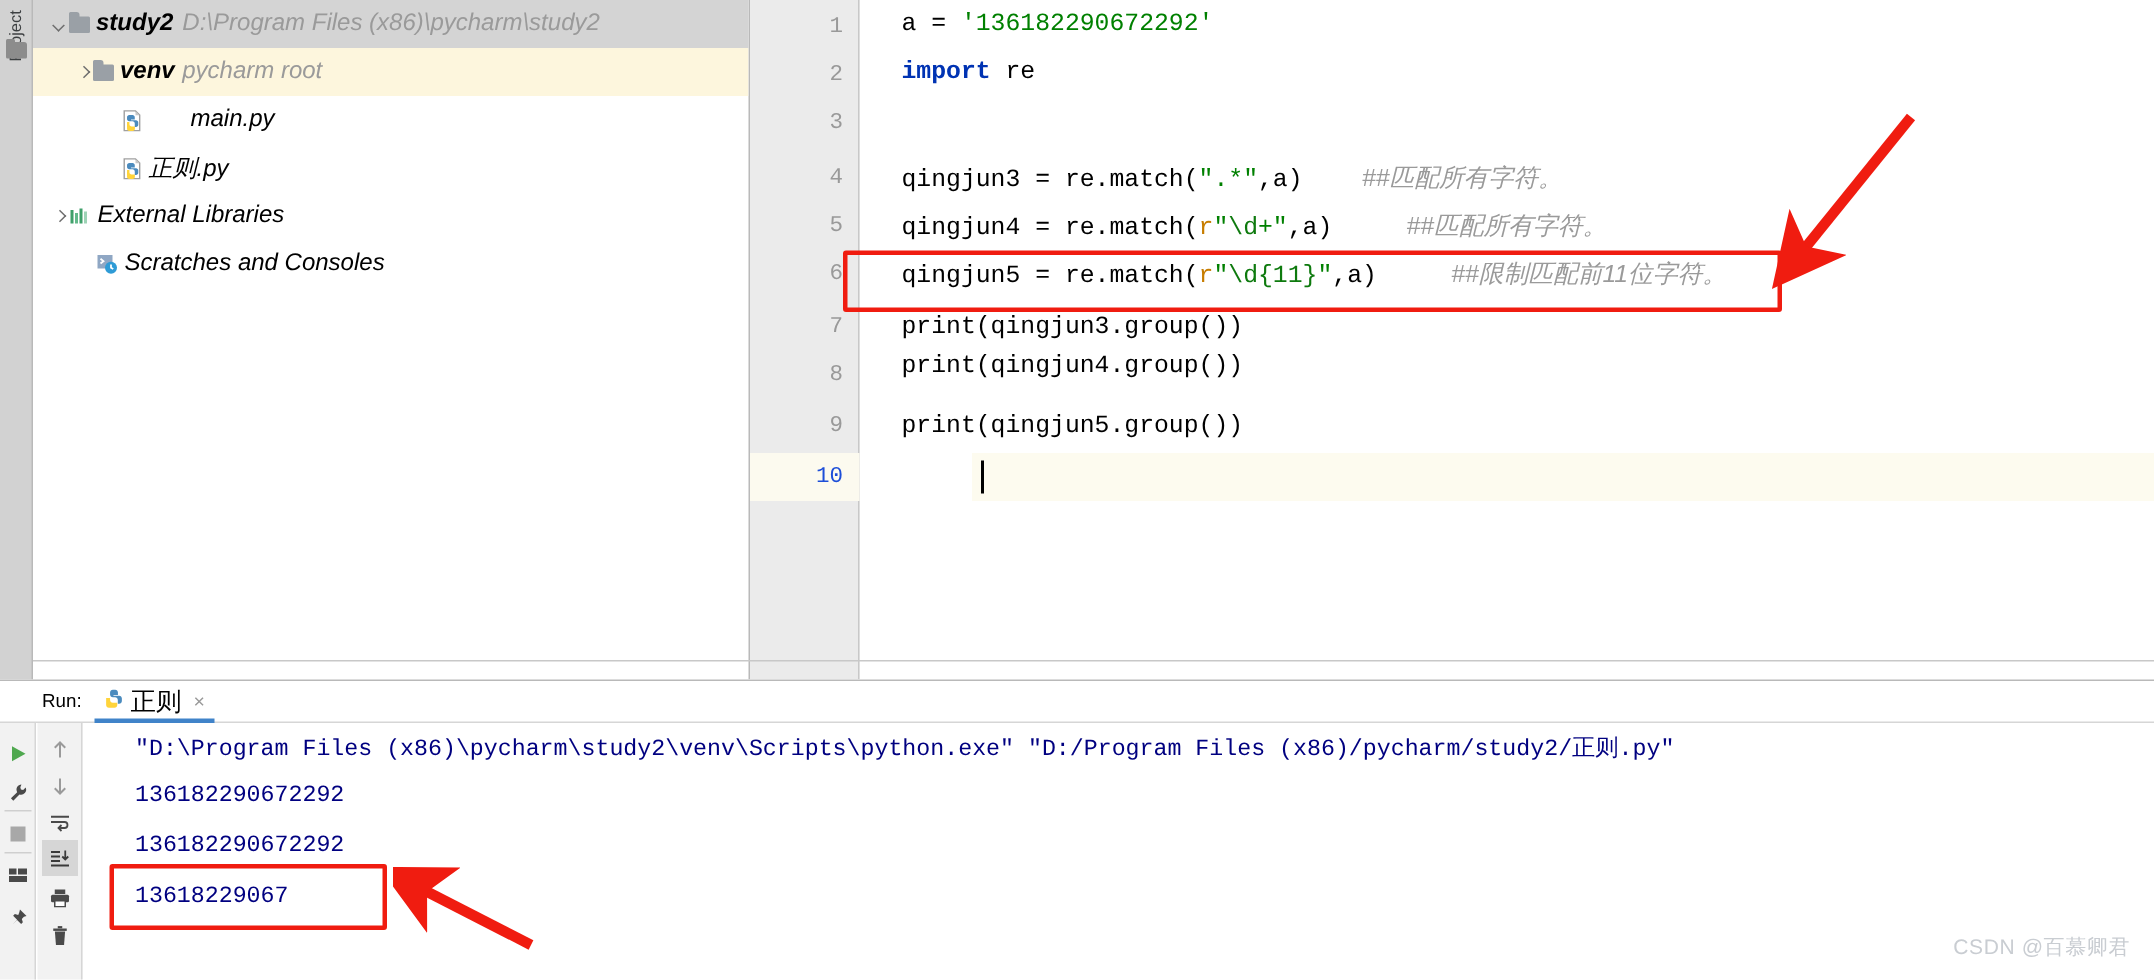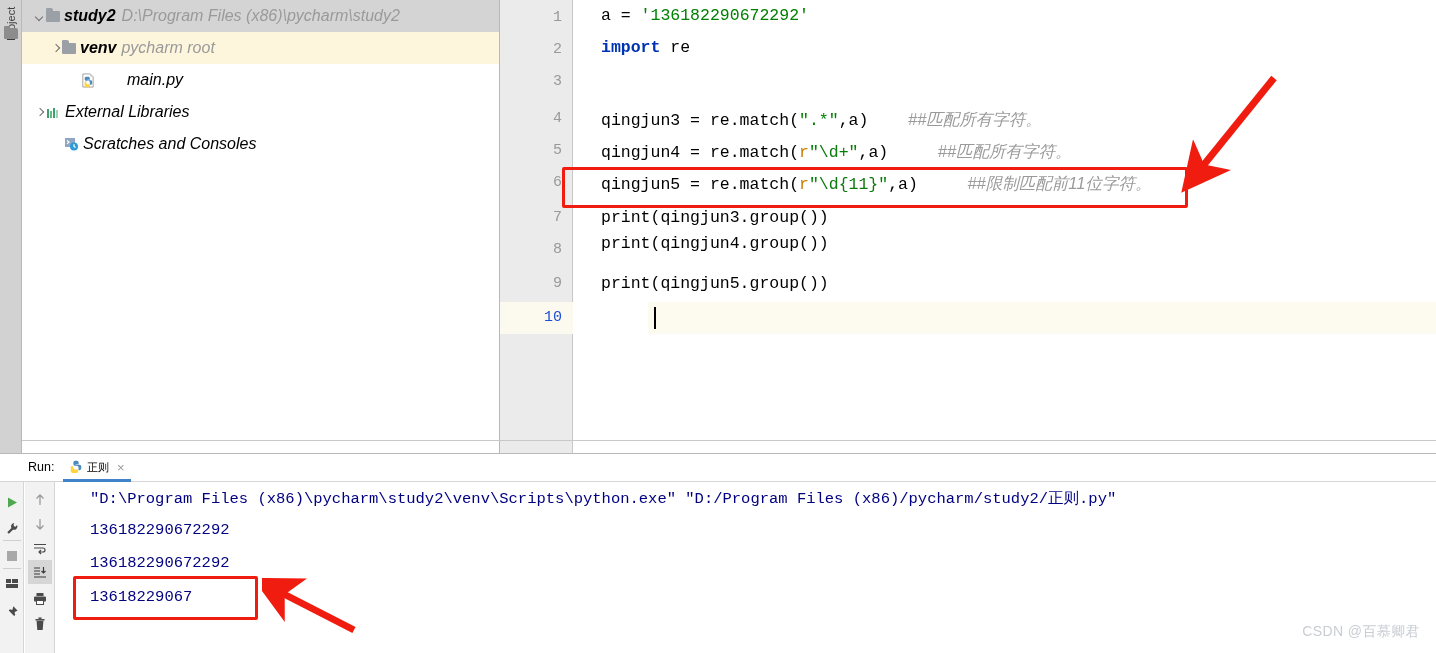--- a/index.html
+++ b/index.html
@@ -210,21 +210,21 @@
     font-size: 12.5px; color: #000000;
   }
   .run-tab {
     position: absolute; left: 63px; top: 2px;
     height: 26px;
     display: flex; align-items: center;
     padding: 0 6px;
     border-bottom: 3px solid #4083c9;
   }
   .run-tab-name {
-    font-size: 11px; color: #000000; margin-left: 4px;
+    font-size: 17px; color: #000000; margin-left: 4px;
   }
   .run-tab-close {
     margin-left: 8px; color: #9a9a9a; font-size: 13px;
     line-height: 1;
   }
   .run-sidebar {
     position: absolute; left: 0; top: 28px;
     width: 24px; height: 172px;
     background: #f2f2f2;
     border-right: 1px solid #d6d6d6;
@@ -317,20 +317,31 @@
         <svg width="15" height="15" viewBox="0 0 16 16" aria-hidden="true">
           <path d="M3 1h8l3 3v11H3z" fill="#ffffff" stroke="#a0a0a0" stroke-width="1"></path>
           <path d="M11 1l3 3h-3z" fill="#c8c8c8"></path>
           <path d="M5 5.5c0-.9.7-1.6 1.6-1.6h2.3c.9 0 1.6.7 1.6 1.6v1.6H7.8v.5h3.6c.9 0 1.6.7 1.6 1.6v1.7c0 .9-.7 1.6-1.6 1.6h-.9V9.9c0-.9-.7-1.6-1.6-1.6H6.6c-.9 0-1.6-.7-1.6-1.6z" fill="#4b8bbe"></path>
           <path d="M5 8.8h1.7v1.6c0 .9.7 1.6 1.6 1.6h2.3v1.6c0 .9-.7 1.6-1.6 1.6H6.6c-.9 0-1.6-.7-1.6-1.6z" fill="#ffd43b"></path>
         </svg>
       </span>
       <span class="tplain">main.py</span>
     </div>
 
+    <div class="tree-row" style="padding-left:58px;">
+      <span class="ic ic-py">
+        <svg width="15" height="15" viewBox="0 0 16 16" aria-hidden="true">
+          <path d="M3 1h8l3 3v11H3z" fill="#ffffff" stroke="#a0a0a0" stroke-width="1"></path>
+          <path d="M11 1l3 3h-3z" fill="#c8c8c8"></path>
+          <path d="M5 5.5c0-.9.7-1.6 1.6-1.6h2.3c.9 0 1.6.7 1.6 1.6v1.6H7.8v.5h3.6c.9 0 1.6.7 1.6 1.6v1.7c0 .9-.7 1.6-1.6 1.6h-.9V9.9c0-.9-.7-1.6-1.6-1.6H6.6c-.9 0-1.6-.7-1.6-1.6z" fill="#4b8bbe"></path>
+          <path d="M5 8.8h1.7v1.6c0 .9.7 1.6 1.6 1.6h2.3v1.6c0 .9-.7 1.6-1.6 1.6H6.6c-.9 0-1.6-.7-1.6-1.6z" fill="#ffd43b"></path>
+        </svg>
+      </span>
+      <span class="tplain">正则.py</span>
+    </div>
 
     <div class="tree-row" style="padding-left:12px;">
       <span class="arrow right"></span>
       <span class="ic ic-lib">
         <svg width="15" height="13" viewBox="0 0 15 13" aria-hidden="true">
           <rect x="1" y="2" width="2" height="9" fill="#3fa06a"></rect>
           <rect x="4" y="4" width="2" height="7" fill="#62b98a"></rect>
           <rect x="7" y="1" width="2" height="10" fill="#3fa06a"></rect>
           <rect x="10" y="3" width="2" height="8" fill="#9ed3b6"></rect>
         </svg>

